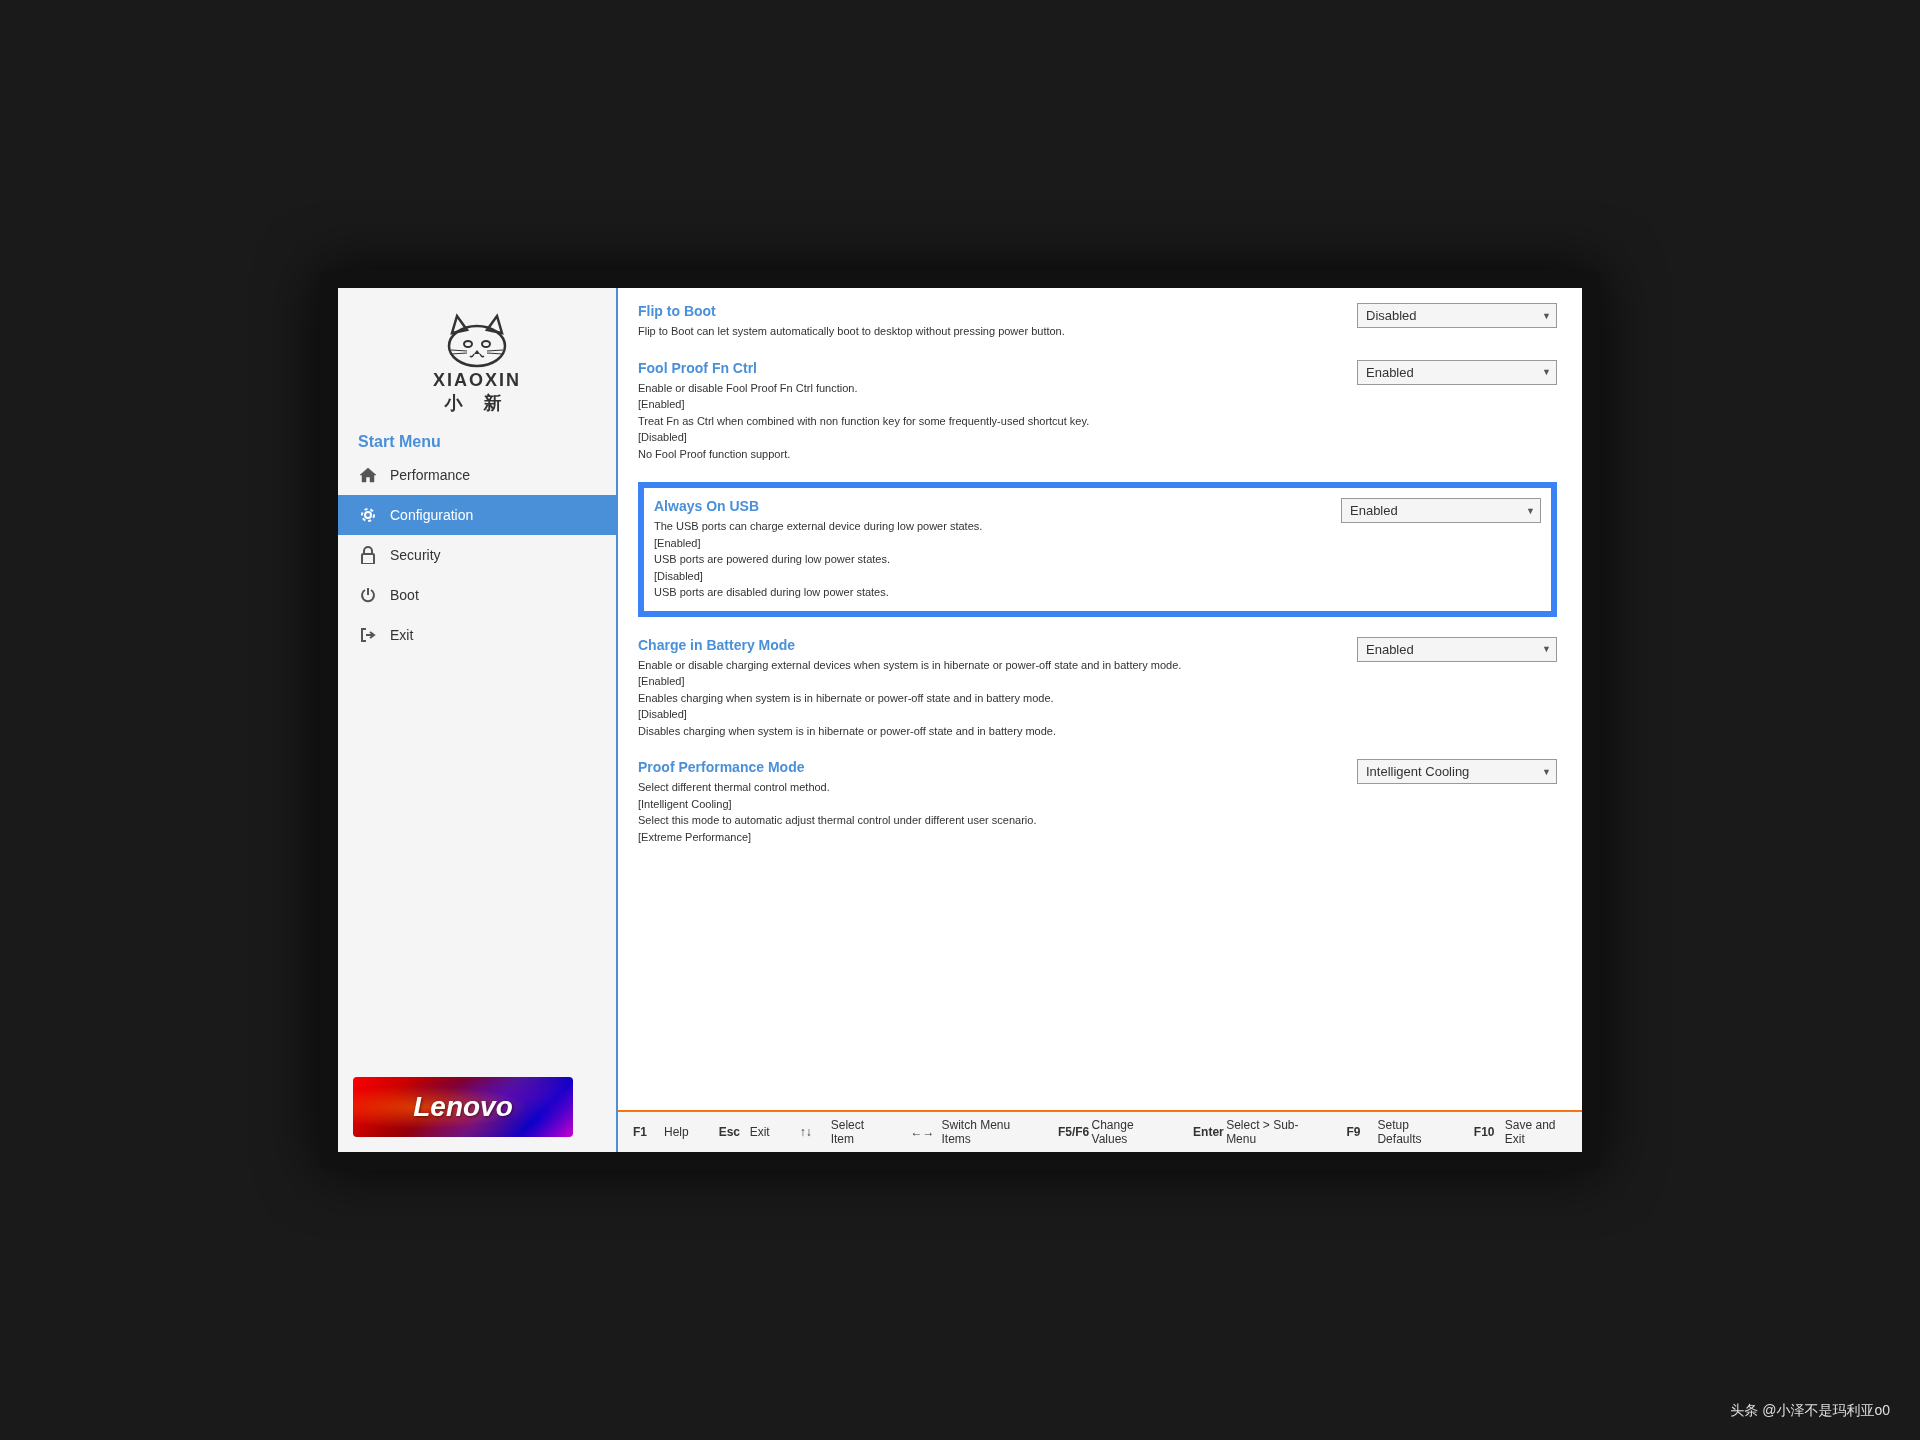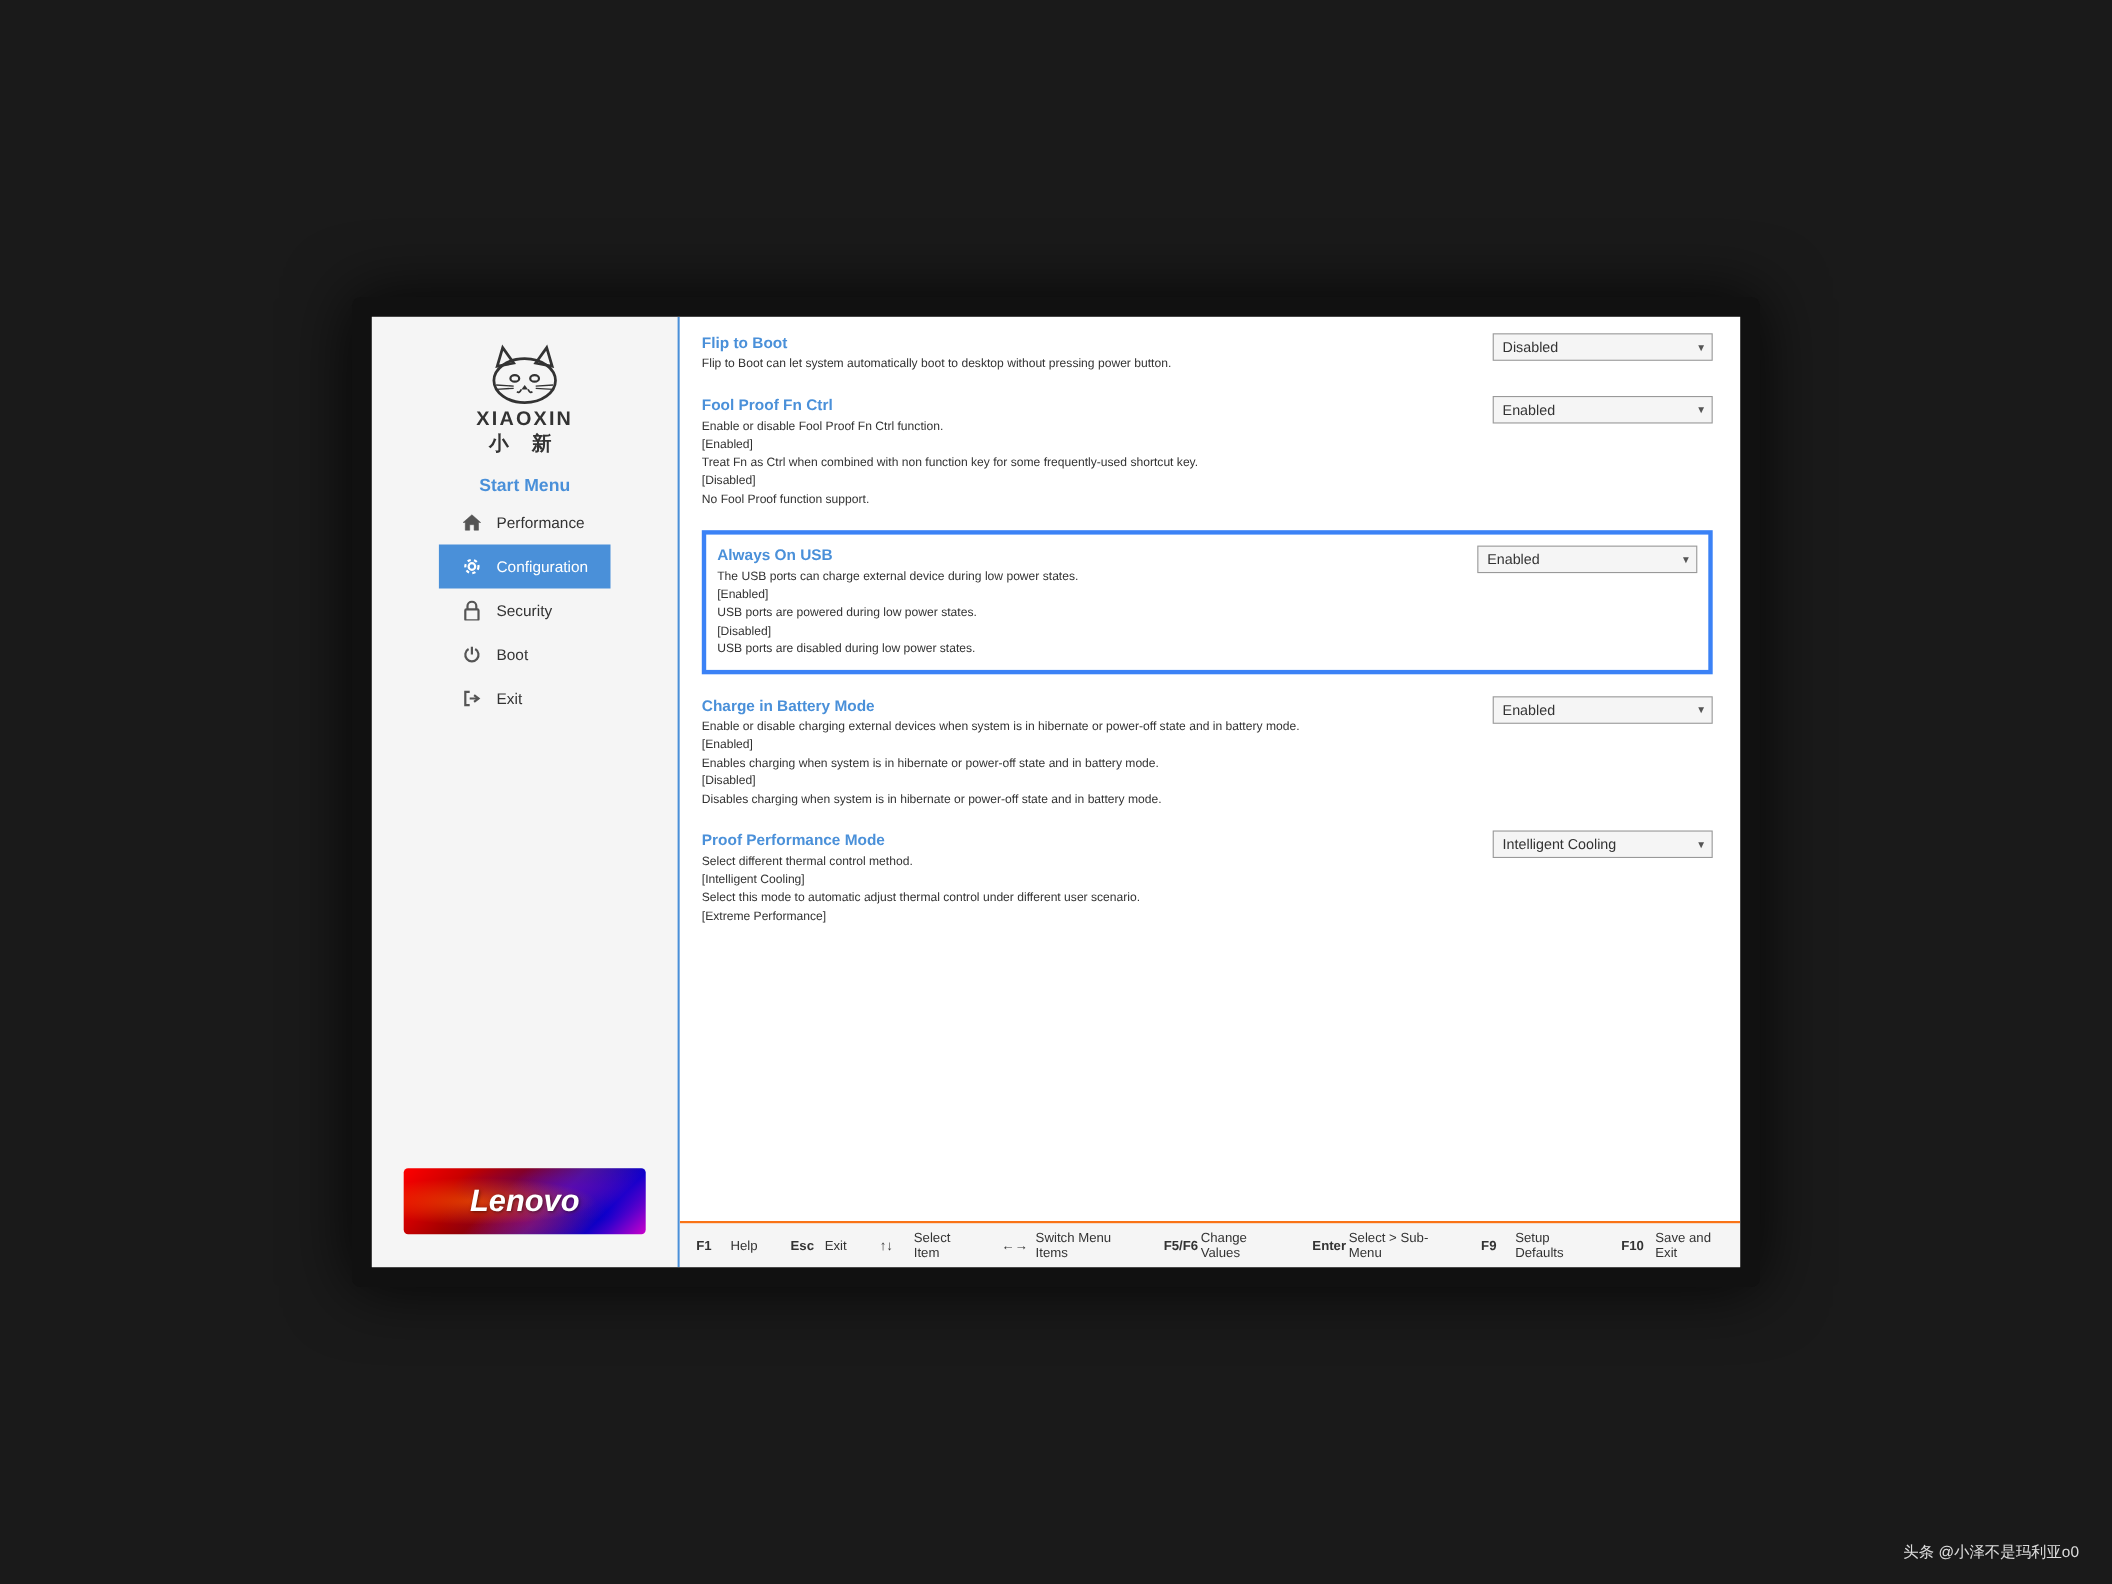--- a/index.html
+++ b/index.html
@@ -38,23 +38,22 @@
       overflow: hidden;
     }
 
     
     .sidebar {
       width: 280px;
       background: #f5f5f5;
       border-right: 2px solid #4a90d9;
       display: flex;
       flex-direction: column;
-      padding-bottom: 15px;
+      padding-bottom: 0;
       flex-shrink: 0;
-      align-items: center;
     }
 
     .logo-area {
       padding: 20px 20px 10px 20px;
       text-align: center;
     }
 
     .xiaoxin-icon {
       display: flex;
       flex-direction: column;
@@ -237,21 +236,21 @@
       position: absolute;
       right: 6px;
       top: 50%;
       transform: translateY(-50%);
       font-size: 9px;
       color: #555;
       pointer-events: none;
     }
 
     .always-on-usb-box {
-      border: 4px solid #3b82f6;
+      border: 6px solid #3b82f6;
       padding: 10px;
       margin-bottom: 20px;
     }
 
     
     .bottom-bar {
       background: #f5f5f5;
       border-top: 2px solid #f97316;
       padding: 6px 15px;
       display: flex;

